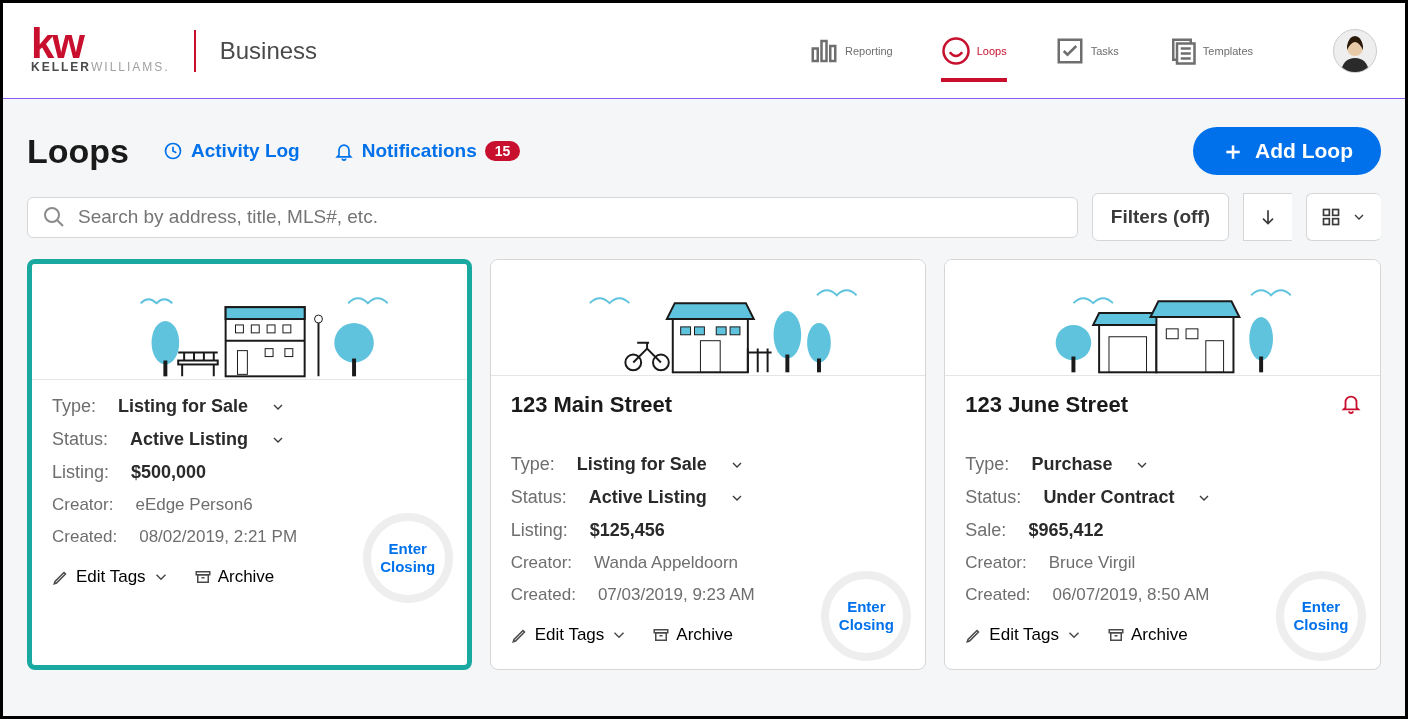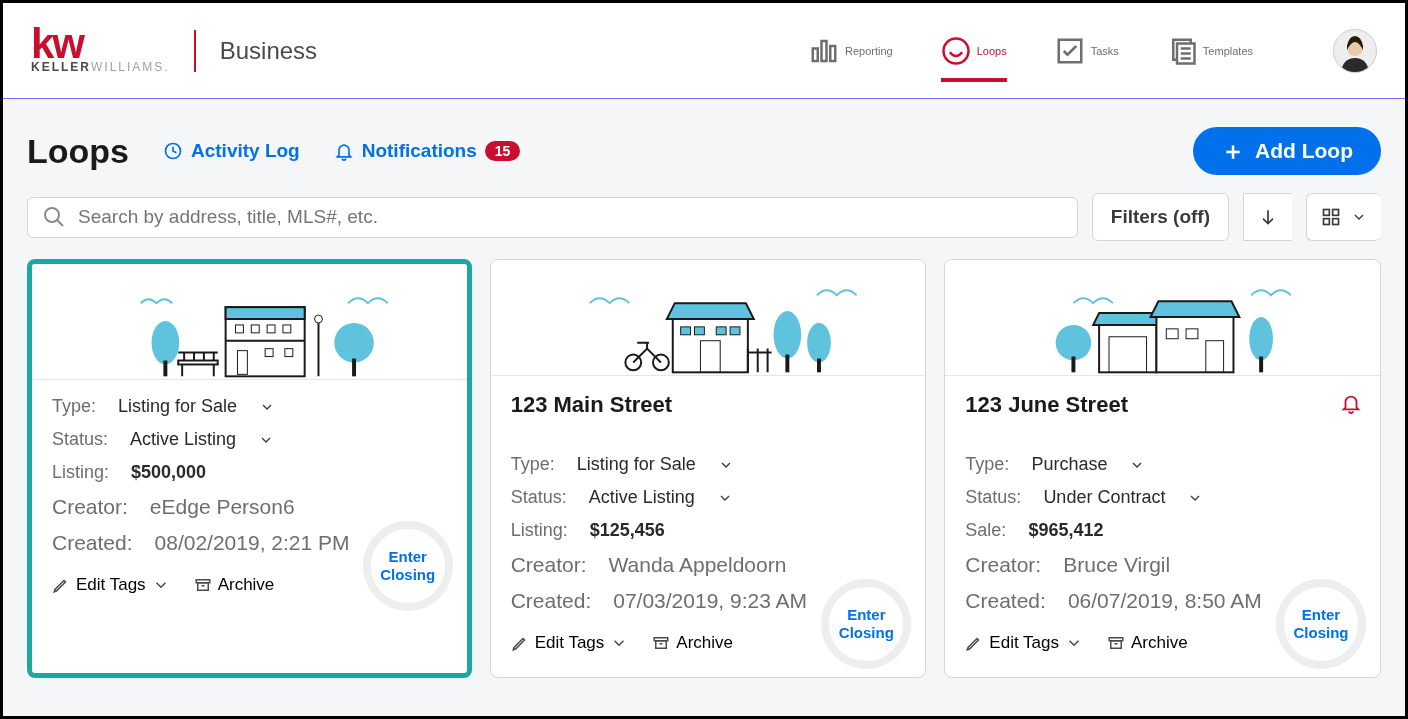--- a/index.html
+++ b/index.html
@@ -42,22 +42,22 @@
   .cards { display: flex; gap: 18px; padding: 0 24px; }
   .card { flex: 1; background: #fff; border: 1px solid #d6d6d6; border-radius: 8px; overflow: hidden; display: flex; flex-direction: column; position: relative; }
   .card.highlight { border: 5px solid #1aa9a0; }
   .card-img { height: 116px; border-bottom: 1px solid #e5e5e5; display: flex; align-items: flex-end; justify-content: center; overflow:hidden; background:#fff; }
   .card-body { padding: 16px 20px 10px; position: relative; }
   .card-title { font-size: 22px; font-weight: 800; color: #1a1a1a; margin-bottom: 36px; }
   .bell { position: absolute; right: 18px; top: 16px; color: #c8102e; }
   .row { display: flex; gap: 22px; align-items: center; margin-bottom: 12px; font-size: 18px; }
   .row .lbl { color: #6e6e6e; }
   .row .val { font-weight: 700; color: #2a2a2a; }
-  .row .val.med { font-weight: 400; }
-  .row.sm { font-size: 21px; }
+  .row .val.med { font-weight: 700; }
+  .row.sm { font-size: 17px; }
   .row.sm .lbl, .row.sm .val { color: #6e6e6e; font-weight: 400; }
   .card-actions { display: flex; align-items: center; gap: 24px; padding: 8px 0 14px; }
   .act { display: flex; align-items: center; gap: 6px; color: #000000; font-size: 17px; cursor: pointer; }
   .act svg { width: 18px; height: 18px; }
   .enter-closing { position: absolute; right: 14px; bottom: 8px; width: 90px; height: 90px; border-radius: 50%; border: 8px solid #eee; display: flex; align-items: center; justify-content: center; color: #0071eb; font-size: 15px; font-weight: 600; background: #fff; text-align: center; line-height:1.2; cursor:pointer; }
   .chevd { display:inline-block; }
 </style>
 </head>
 <body>
 

